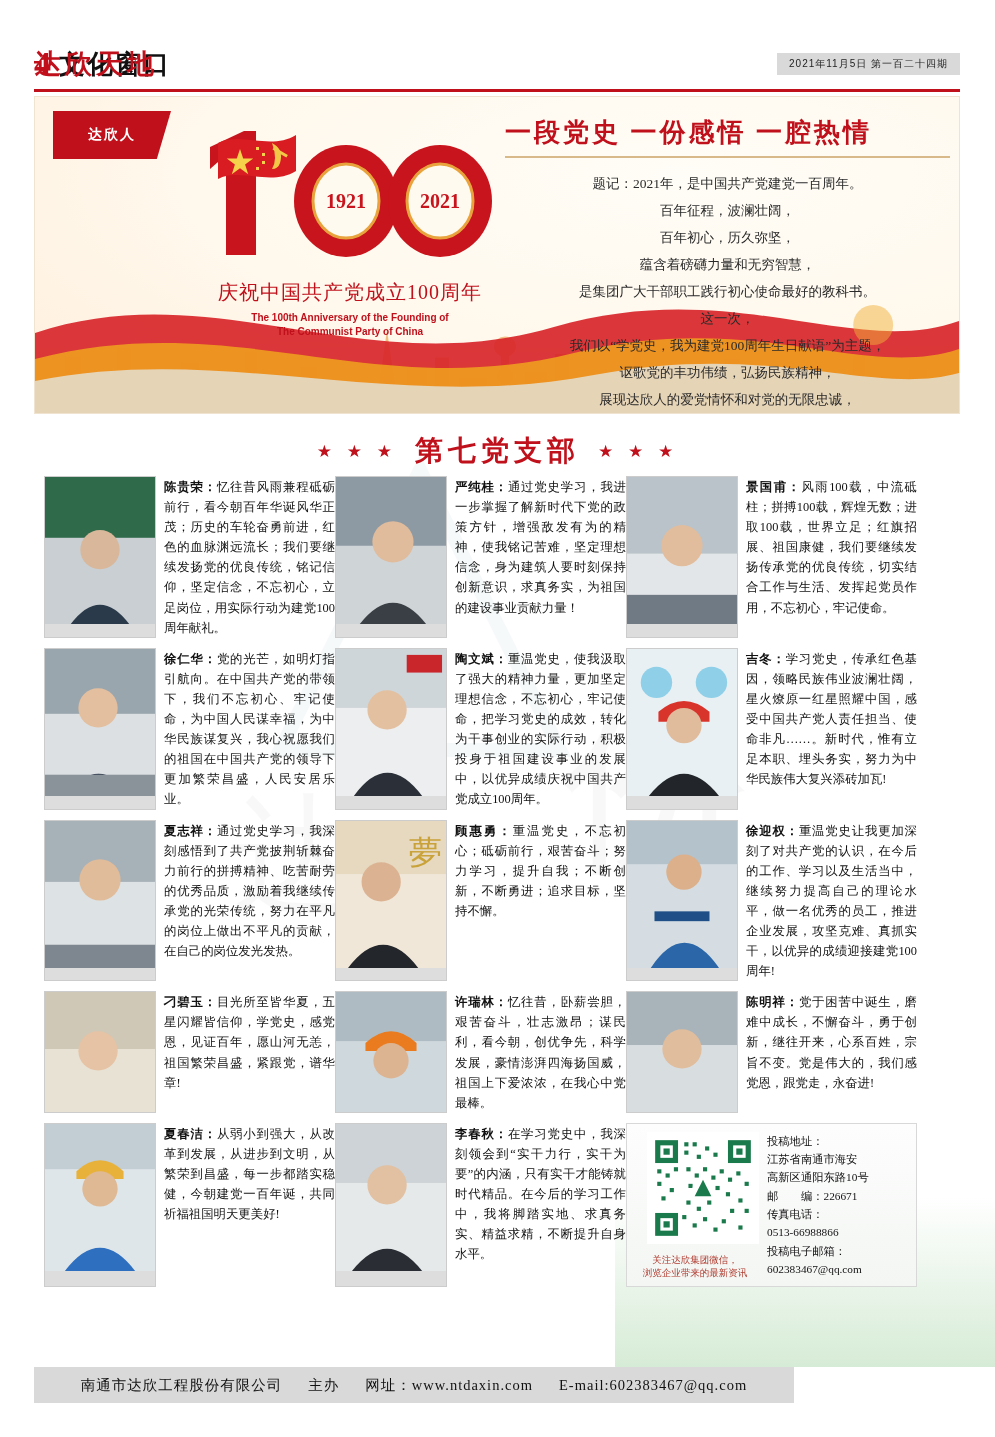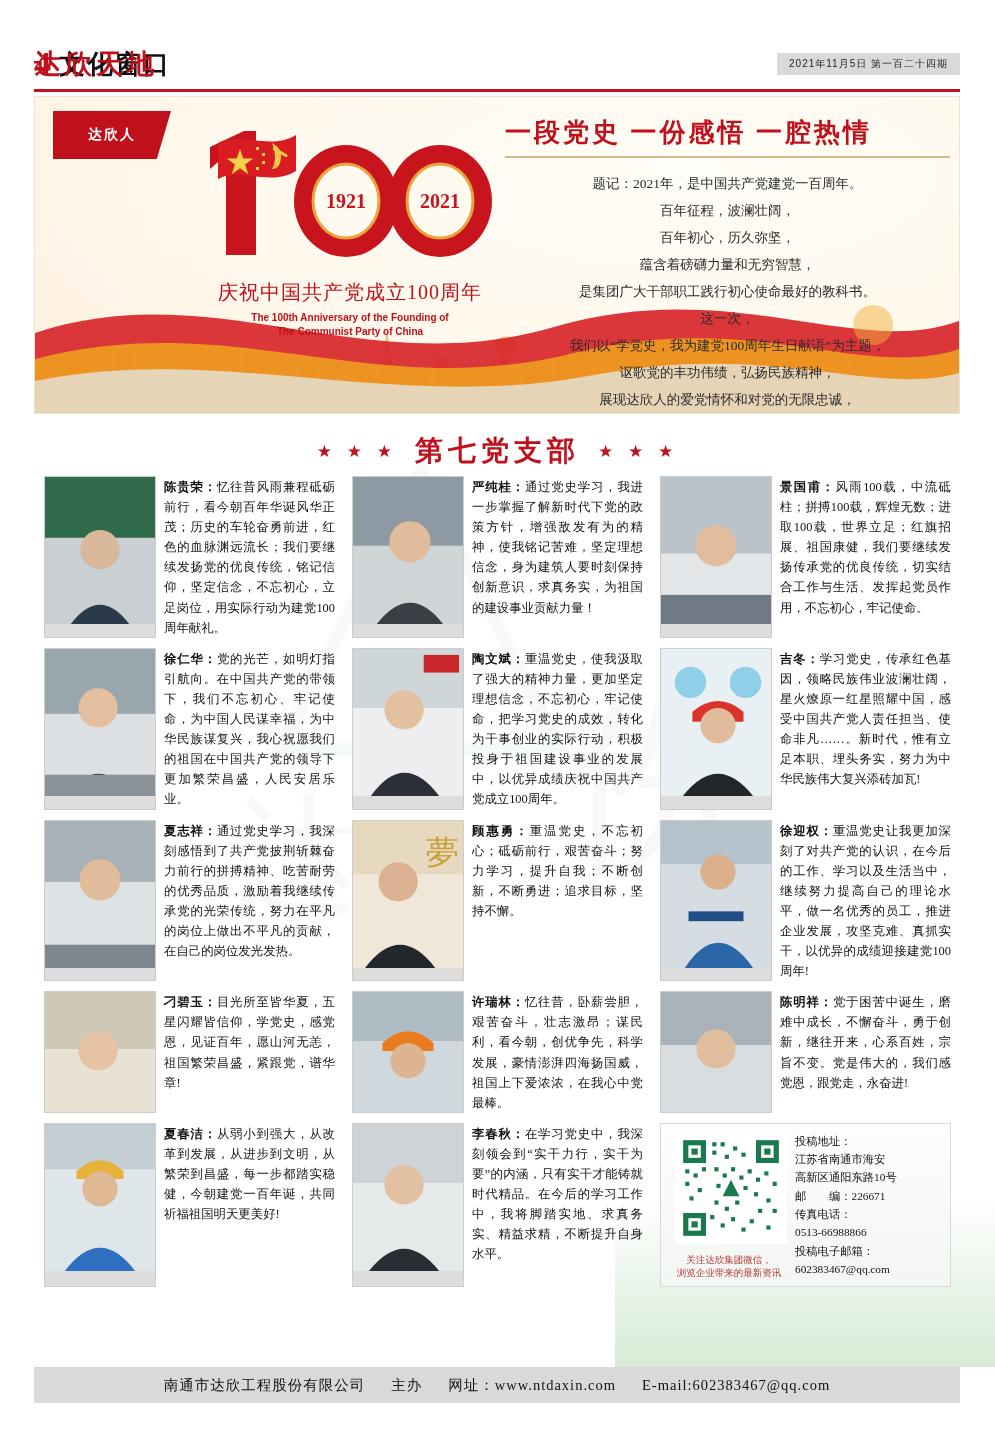--- a/index.html
+++ b/index.html
@@ -115,21 +115,21 @@
   .stars { color:#c0101b; font-size: 17px; letter-spacing: 5px; }
   .branch-text {
     font-family:"Liberation Serif", serif;
     font-size: 28px; font-weight:bold; color:#c0101b; letter-spacing: 5px;
   }
 
   
   .grid {
     position:absolute; left: 44px; top: 476px; width: 908px;
   }
-  .row { display:flex; gap: 17px; margin-bottom: 10px; }
+  .row { display:flex; margin-bottom: 10px; }
   .cell { width: 291px; display:flex; gap: 8px; }
   .photo {
     width: 112px; flex: 0 0 112px;
     border: 1px solid #ccc;
     background: #ddd;
     position: relative;
     overflow: hidden;
   }
   .photo .ph-inner { position:absolute; inset:0; }
   .txt {
@@ -139,36 +139,36 @@
     text-align: justify;
     padding-top: 1px;
   }
   .nm { font-weight: bold; }
 
   
   .qr-block {
     width: 291px;
     border: 1px solid #d8d8d8;
     background: linear-gradient(#fdfdfd,#f3f6f3);
-    display:flex; padding: 8px 14px; gap: 8px; position:relative; overflow:hidden;
+    display:flex; padding: 8px 20px; gap: 8px; position:relative; overflow:hidden;
   }
   .qr-img { width: 112px; height: 112px; flex:0 0 112px; background:#fff; padding:4px; }
   .qr-cap {
     position:absolute; left: 8px; bottom: 6px; width: 120px;
     font-family:"Liberation Serif", serif;
     font-size: 9.5px; color:#b03a2e; line-height:1.4; text-align:center;
   }
   .contact {
     font-family:"Liberation Serif", serif;
     font-size: 11.3px; line-height: 1.62; color:#111;
   }
 
   
   .footer {
-    position:absolute; left: 34px; bottom: 34px; width: 926px; height: 36px;
+    position:absolute; left: 34px; bottom: 34px; width: 760px; height: 36px;
     background:#d9d9d9;
     display:flex; align-items:center; justify-content:center; gap: 26px;
     font-family:"Liberation Serif", serif;
     font-size: 14.5px; color:#111; letter-spacing:1px;
   }
 
   
   .watermark {
     position:absolute; left: 0; top: 430px; width: 995px; height: 700px;
     pointer-events:none; opacity: .08; overflow:hidden;

